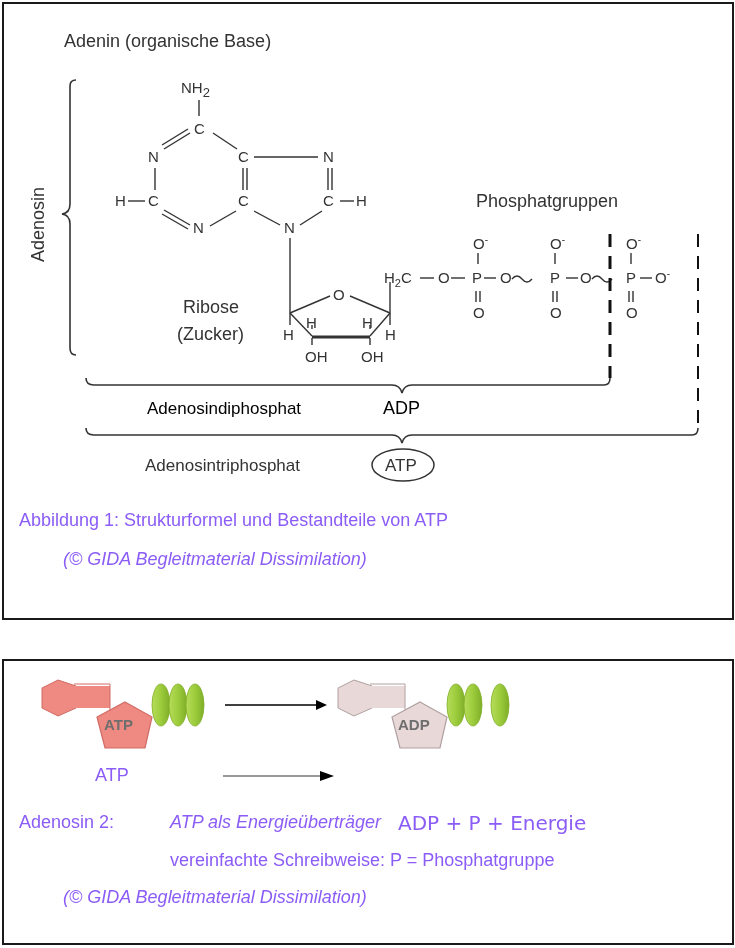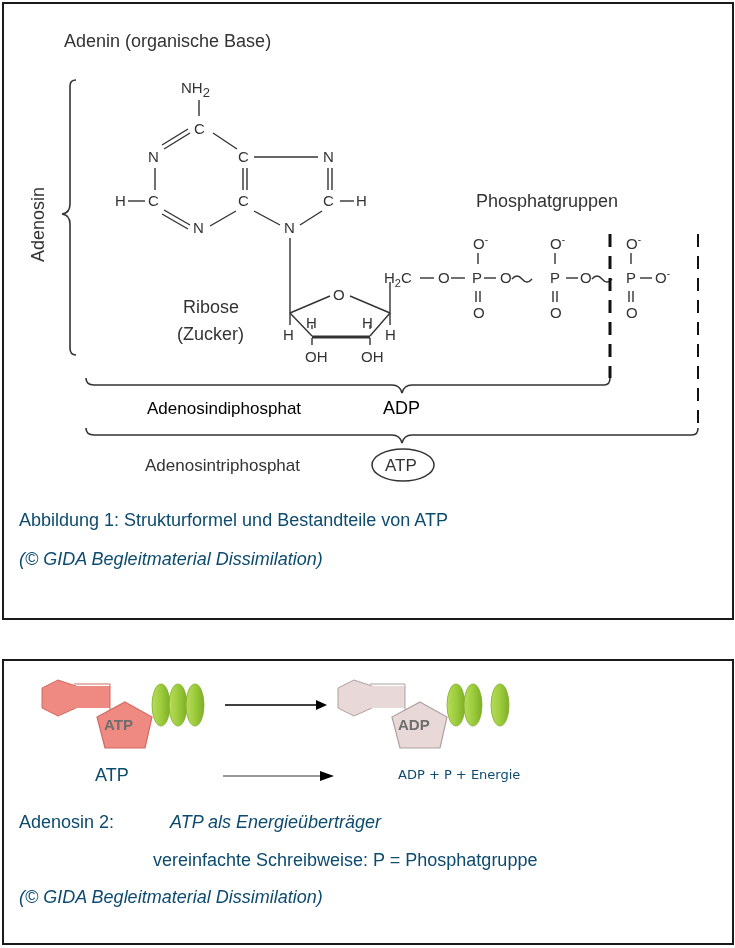--- a/index.html
+++ b/index.html
@@ -3,23 +3,23 @@
 <meta charset="utf-8">
 <style>
   html, body { margin: 0; padding: 0; background: #ffffff; }
   body { width: 735px; height: 948px; position: relative; overflow: hidden; font-family: "Liberation Sans", sans-serif; color: #000; }
   .box { position: absolute; border: 2px solid #1a1a1a; box-sizing: border-box; background: #fff; }
   #box1 { left: 2px; top: 2px; width: 732px; height: 618px; }
   #box2 { left: 2px; top: 659px; width: 732px; height: 286px; }
   svg text { font-family: "Liberation Sans", sans-serif; }
   .chem { fill: #333; font-size: 15px; }
   .lbl { fill: #333; font-size: 18px; }
-  .caption { position: absolute; font-size: 18px; color: #0c4a6e; font-family: "Liberation Sans", sans-serif; white-space: nowrap; }
-  .italic { font-style: italic; }
-  .calibri { font-family: "DejaVu Sans", sans-serif; font-size: 13px; }
+  .caption { position: absolute; font-size: 18px; color: #8b5cf6; font-family: "Liberation Sans", sans-serif; white-space: nowrap; }
+  .italic { font-style: italic; margin-left: 44px; }
+  .calibri { font-family: "DejaVu Sans", sans-serif; font-size: 20px; margin-top: 44px; }
 </style>
 </head>
 <body>
 
 <div class="box" id="box1"></div>
 <div class="box" id="box2"></div>
 
 <svg style="position:absolute;left:0;top:0" width="735" height="500" viewBox="0 0 735 500">
   <text class="lbl" x="64" y="47">Adenin (organische Base)</text>
 
@@ -187,14 +187,14 @@
     <line x1="223" y1="116" x2="322" y2="116" stroke="#333" stroke-width="1.2"></line>
     <polygon points="320,111 334,116 320,121" fill="#000"></polygon>
   </g>
 </svg>
 
 <div class="caption" style="left:95px;top:765px;">ATP</div>
 <div class="caption calibri" style="left:398px;top:767px;">ADP + P + Energie</div>
 
 <div class="caption" style="left:19px;top:812px;">Adenosin 2:</div>
 <div class="caption" style="left:170px;top:812px;font-style:italic;">ATP als Energieüberträger</div>
-<div class="caption" style="left:153px;top:850px;text-align:right;">vereinfachte Schreibweise: P = Phosphatgruppe</div>
+<div class="caption" style="left:170px;top:850px;text-align:right;">vereinfachte Schreibweise: P = Phosphatgruppe</div>
 <div class="caption italic" style="left:19px;top:887px;">(© GIDA Begleitmaterial Dissimilation)</div>
 
 </body></html>

